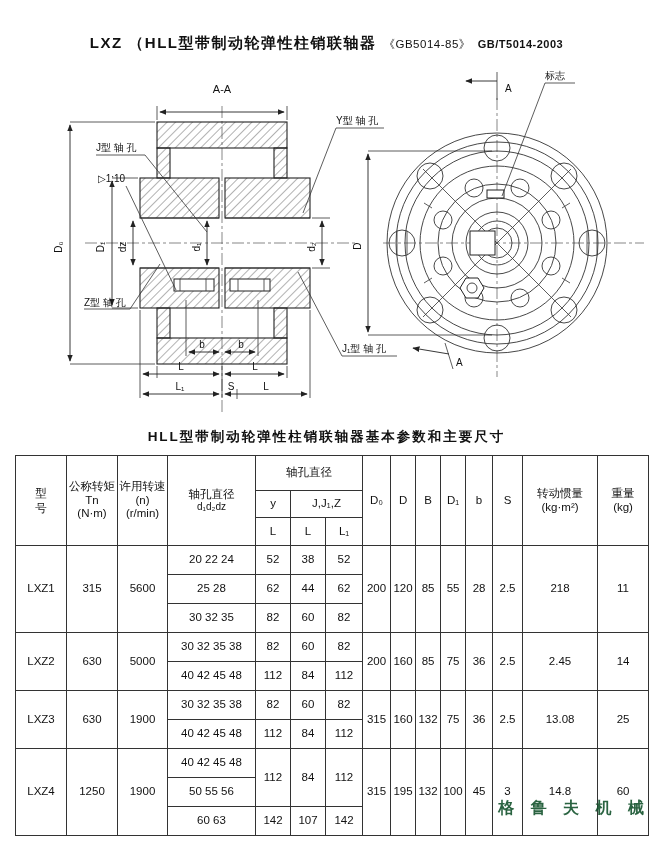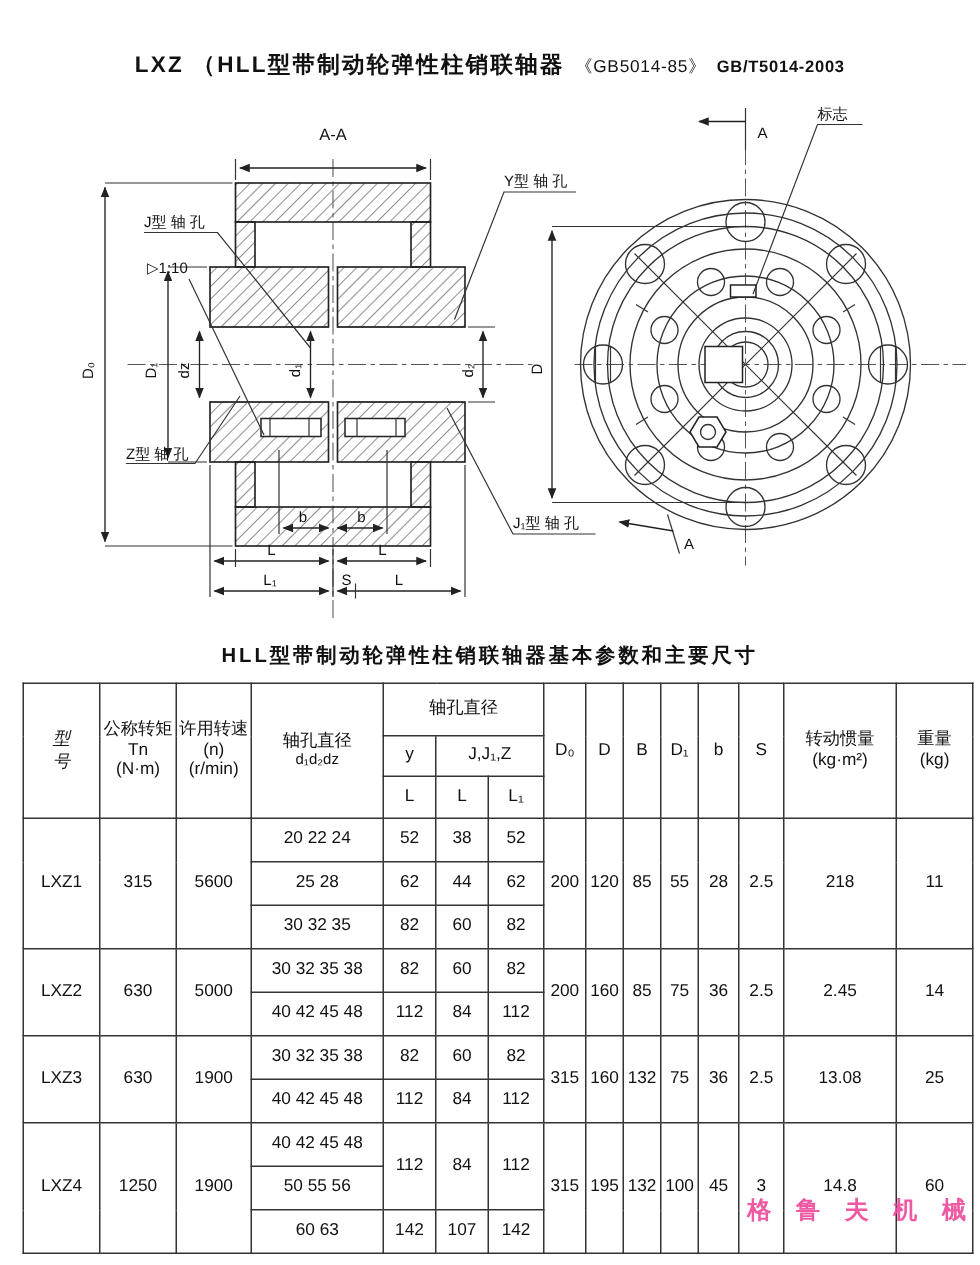--- a/index.html
+++ b/index.html
@@ -24,21 +24,21 @@
   
   .tbl-title{position:absolute;top:428px;left:0;width:653px;text-align:center;
              font-weight:bold;font-size:13.5px;letter-spacing:2px;}
   table.params{position:absolute;left:15px;top:455px;width:633px;border-collapse:collapse;
                table-layout:fixed;border:1.5px solid #333;}
   table.params td{border:1px solid #333;text-align:center;vertical-align:middle;
                   padding:0;font-size:11.5px;line-height:1.15;overflow:hidden;}
   tr.h1{height:35px;} tr.h2{height:27px;} tr.h3{height:28px;} tr.bd{height:29px;}
   .hc{font-size:11px;}
   .hc div{line-height:1.2;}
-  .vert{display:inline-block;width:1.1em;word-break:break-all;line-height:1.3;font-size:11.5px;font-style:italic;}
+  .vert{display:inline-block;width:1.1em;word-break:break-all;line-height:1.3;font-size:11.5px;}
   .sm{font-size:10px;}
   
   .watermark{position:absolute;right:3px;top:799px;text-align:center;font-weight:bold;opacity:.9;}
   .wm1{font-size:16px;letter-spacing:6px;line-height:1.15;}
   .wm2{font-size:14.5px;letter-spacing:1px;line-height:1.1;}
 </style>
 </head>
 <body>
 
 <div class="titlebar">
@@ -351,15 +351,15 @@
   </tr>
   <tr class="bd">
     <td>60 63</td>
     <td>142</td>
     <td>107</td>
     <td>142</td>
   </tr>
   </tbody>
 </table>
 
-<div class="watermark" style="color: #ec4899;">
+<div class="watermark" style="color: #14532d;">
   <div class="wm1">格 鲁 夫 机 械</div>
 </div>
 
 </body></html>

